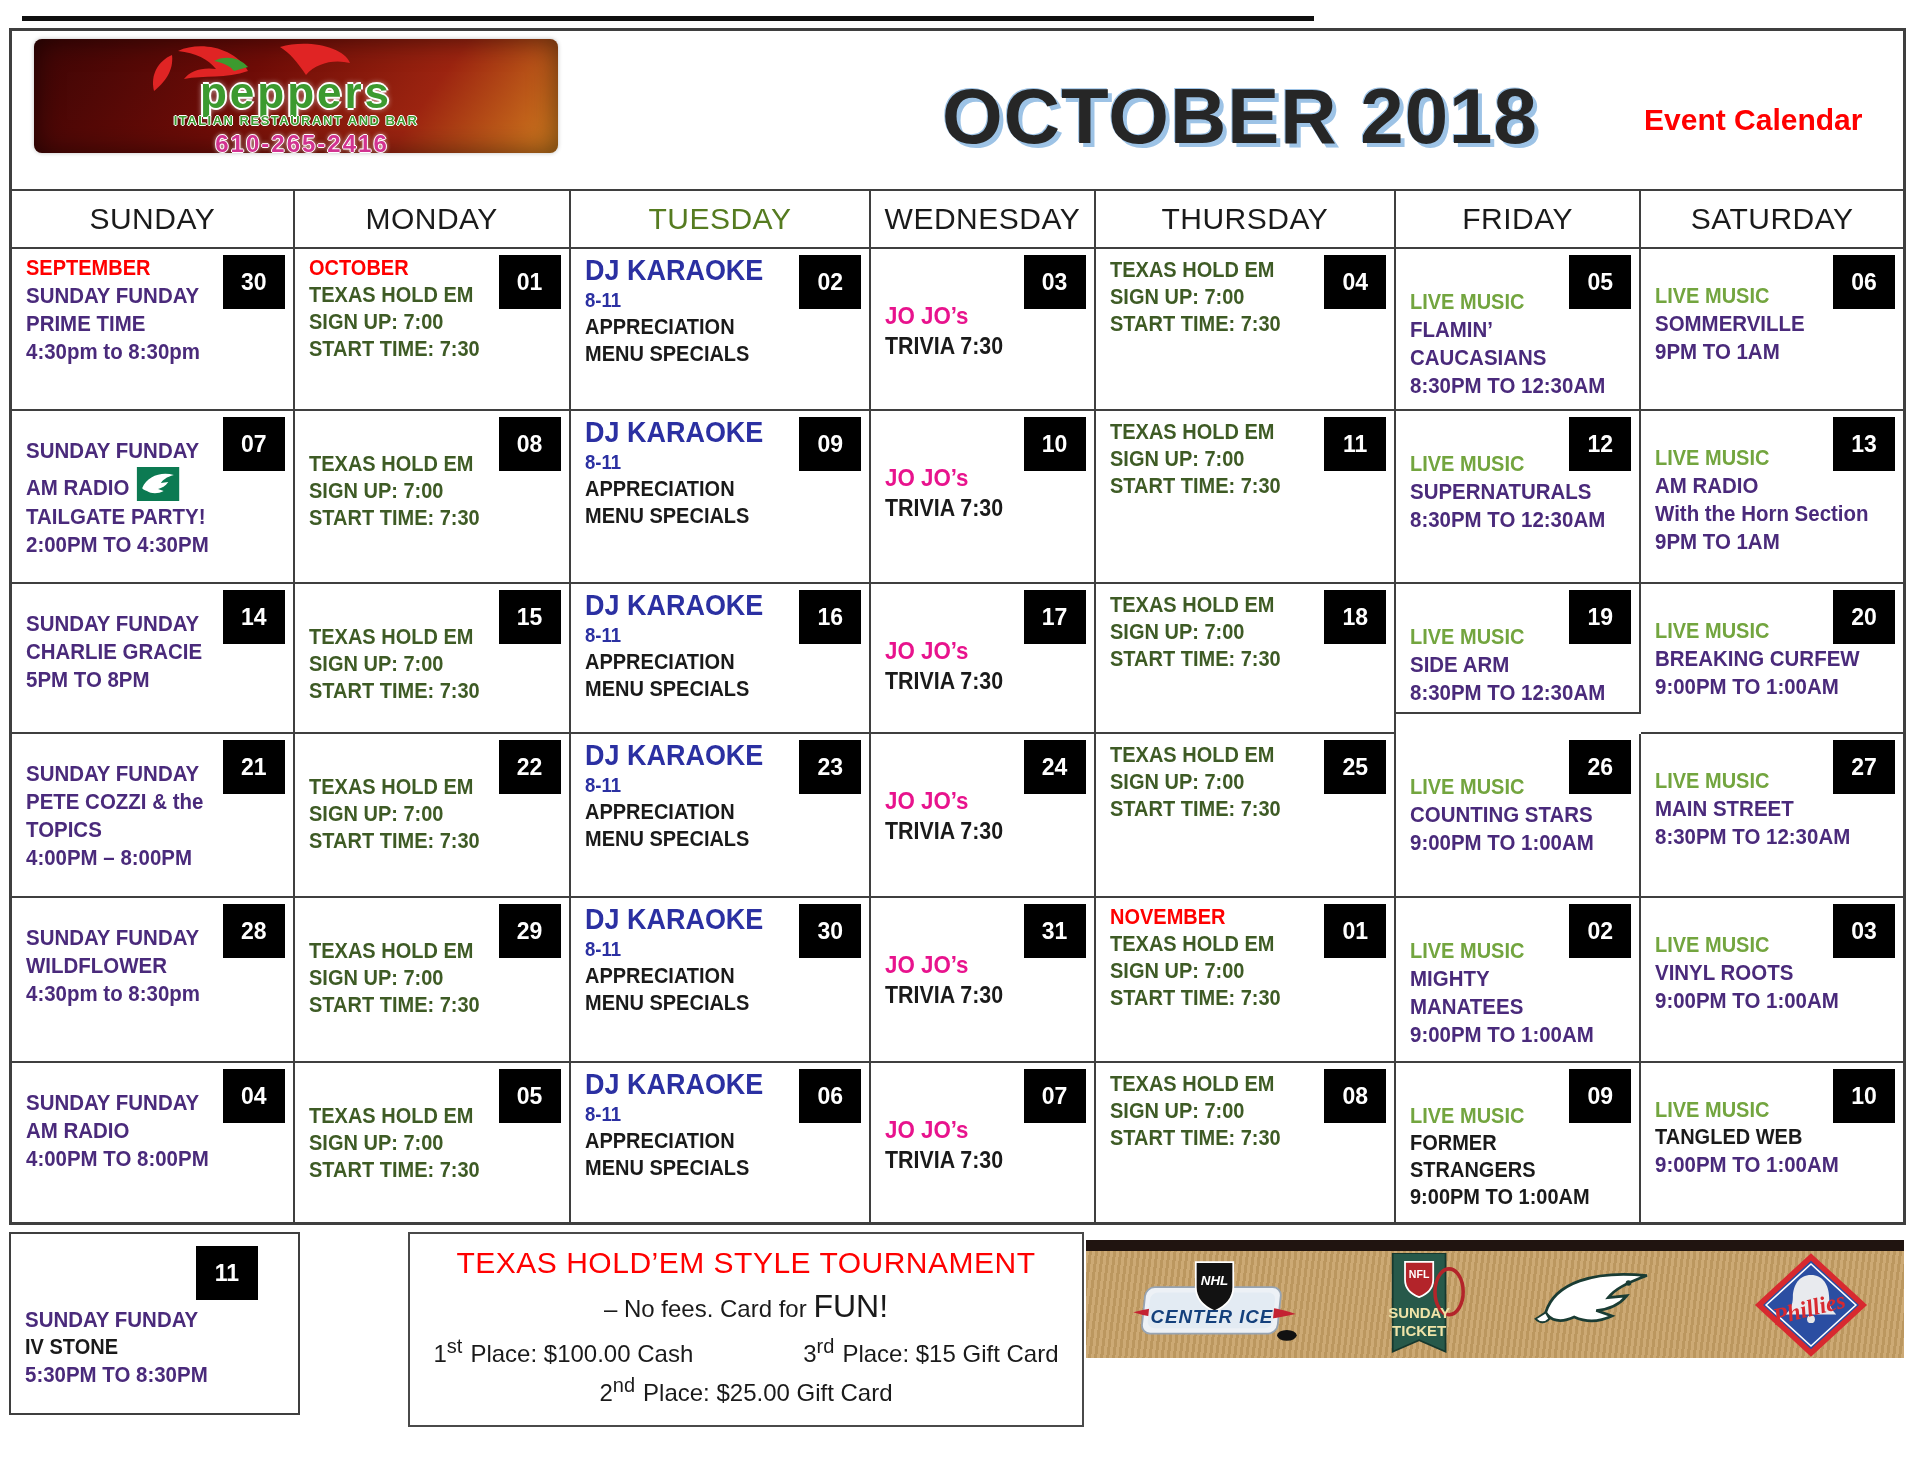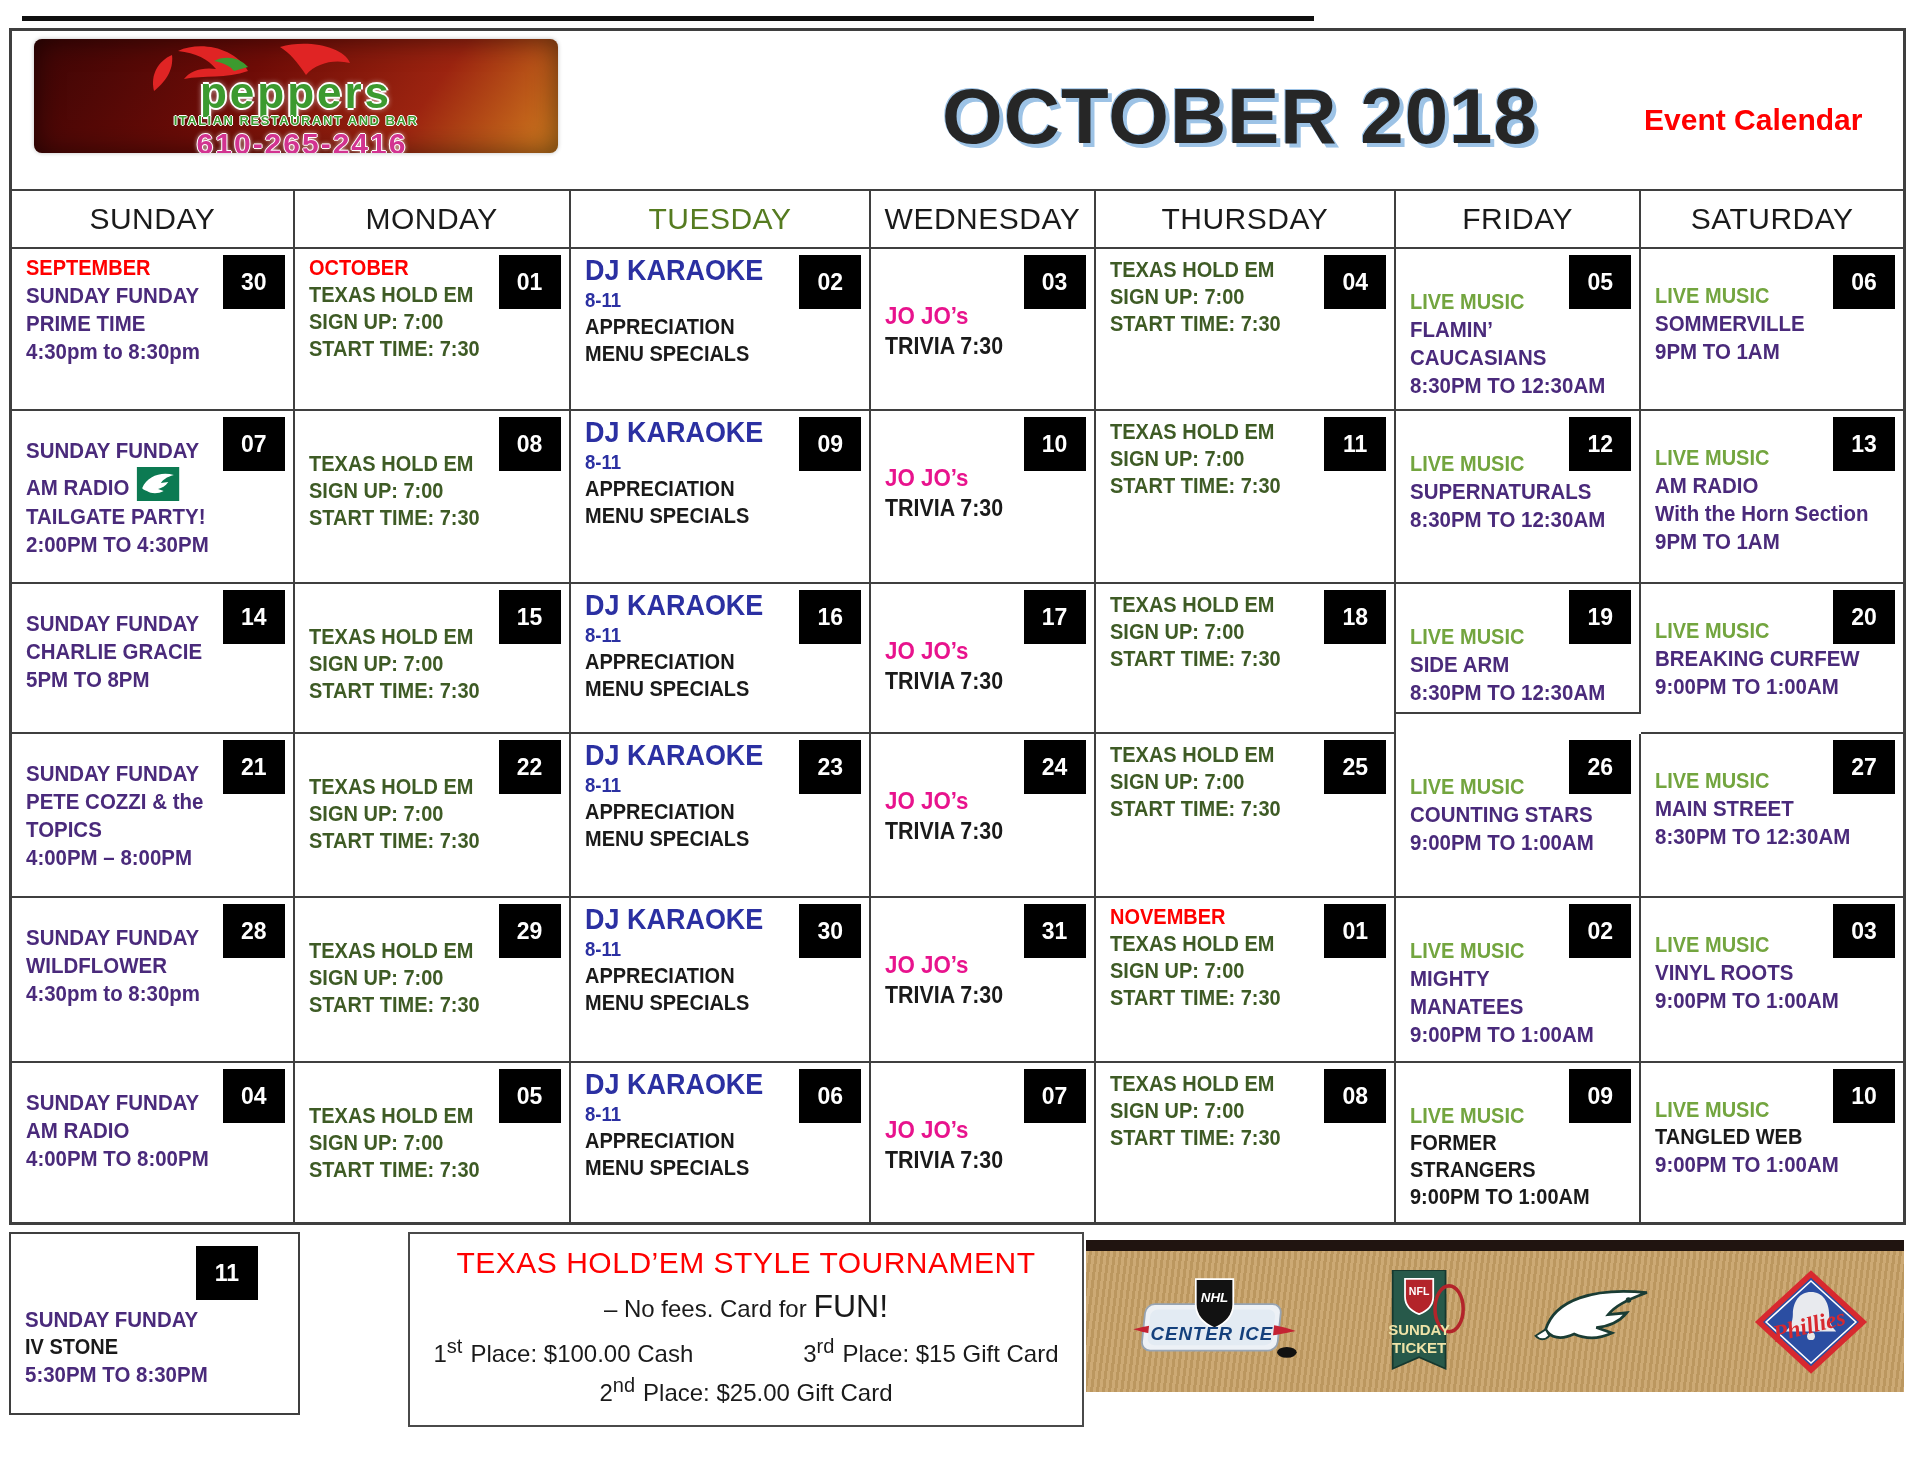--- a/index.html
+++ b/index.html
@@ -15,21 +15,21 @@
   .logo{position:absolute;left:22px;top:8px;width:524px;height:114px;border-radius:8px;
         background:radial-gradient(ellipse at 20% 0%,#6b0d08 0%,#4a0505 40%,#3a0404 100%),#4a0505;
         background:linear-gradient(125deg,#3c0505 0%,#6e0c07 40%,#9c2410 72%,#d3801f 100%);
         box-shadow:inset 0 0 28px rgba(0,0,0,.55), 0 0 4px rgba(0,0,0,.25);
         text-align:center;overflow:hidden;}
   .pepper-art{position:absolute;left:96px;top:2px;}
   .logo-name{margin-top:34px;font-size:44px;font-weight:700;letter-spacing:3px;color:var(--logo_green);line-height:40px;
         text-shadow:-2px 0 0 #fff,2px 0 0 #fff,0 -2px 0 #fff,0 2px 0 #fff,0 0 6px #fff;}
   .logo-tagline{font-size:13px;font-weight:700;letter-spacing:1.5px;color:var(--logo_green);
         text-shadow:-1px 0 0 #fff,1px 0 0 #fff,0 -1px 0 #fff,0 1px 0 #fff;}
-  .logo-phone{font-size:30px;font-weight:700;letter-spacing:2px;color:var(--logo_pink);line-height:32px;
+  .logo-phone{font-size:24px;font-weight:700;letter-spacing:2px;color:var(--logo_pink);line-height:32px;
         text-shadow:-1px 0 0 #fff,1px 0 0 #fff,0 -1px 0 #fff,0 1px 0 #fff,0 0 5px #fff;margin-left:12px;}
   .month-title{position:absolute;left:930px;top:40px;font-size:78px;font-weight:700;letter-spacing:1px;color:#262626;
         text-shadow:4px 4px 0 var(--title_shadow),-1px -1px 0 var(--title_shadow);white-space:nowrap;}
   .event-cal-label{position:absolute;left:1632px;top:72px;font-size:30px;font-weight:700;color:var(--red);white-space:nowrap;}
 
   
   .day-headers{display:grid;grid-template-columns:14.95% 14.59% 15.9% 11.86% 15.9% 12.96% 13.84%;
         height:58px;border-bottom:2px solid var(--grid_line);box-sizing:border-box;}
   .day-header{display:flex;align-items:center;justify-content:center;font-size:30px;letter-spacing:.5px;
         border-right:2px solid var(--grid_line);box-sizing:border-box;}
@@ -61,21 +61,21 @@
   .tournament-box{position:absolute;left:408px;top:1232px;width:676px;height:195px;border:2px solid #4a4a4a;
         box-sizing:border-box;background:#fff;text-align:center;padding-top:12px;}
   .t-title{font-size:30px;color:var(--red);letter-spacing:.5px;font-weight:500;}
   .t-tagline{margin-top:8px;font-size:24px;color:#1a1a1a;}
   .t-tagline .fun{font-size:32px;}
   .t-prizes-row{margin-top:10px;display:flex;justify-content:center;gap:110px;font-size:24px;}
   .t-prize{white-space:nowrap;}
   .t-prize sup{font-size:20px;}
   .t-prize .rest{margin-left:8px;}
   .t-prize-second{margin-top:6px;font-size:24px;}
-  .sports-banner{position:absolute;left:1086px;top:1240px;width:818px;height:152px;box-sizing:border-box;
+  .sports-banner{position:absolute;left:1086px;top:1240px;width:818px;height:118px;box-sizing:border-box;
         border-top:11px solid #201410;
         background:linear-gradient(180deg,#c9a express 0%,#c9a268 100%);
         background-color:#c7a065;
         background-image:repeating-linear-gradient(97deg,rgba(255,255,255,.10) 0 3px,rgba(0,0,0,.06) 3px 6px);
         display:flex;align-items:center;justify-content:space-around;overflow:hidden;}
 </style>
 </head>
 <body>
 
 <div class="page">

